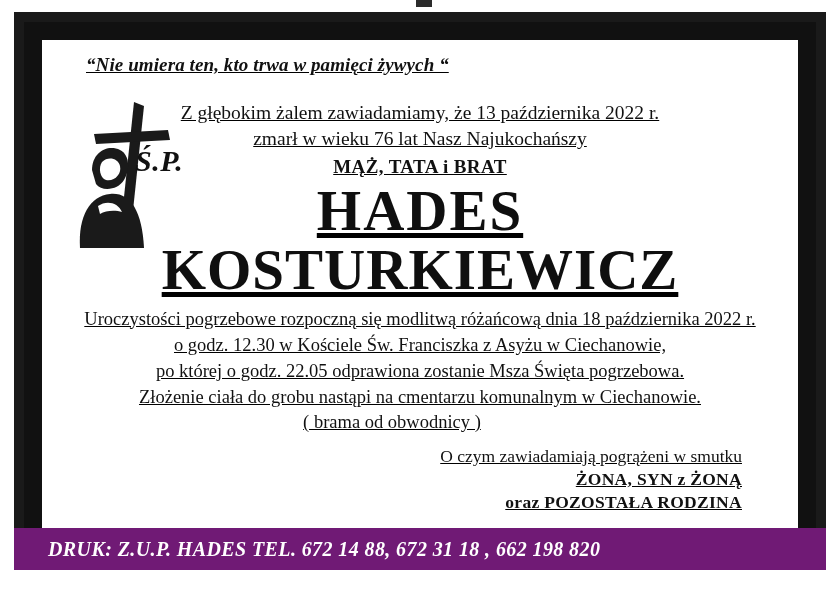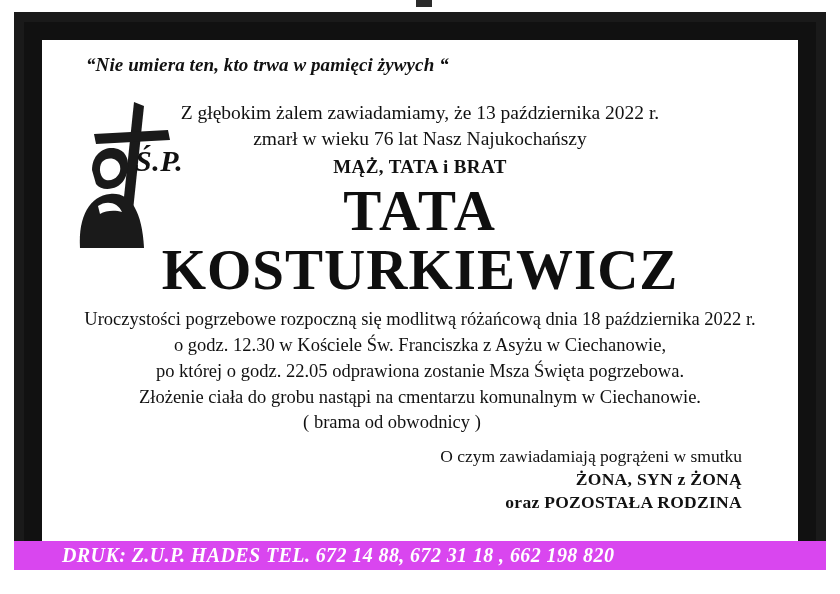--- a/index.html
+++ b/index.html
@@ -32,20 +32,21 @@
   }
   
   .inner {
     position: relative;
     width: 100%;
     height: 100%;
     background: #c4b5fd;
     box-sizing: border-box;
     border: 18px solid #111111;
     padding: 0;
+    text-decoration: underline;
   }
   .content {
     position: relative;
     width: 100%;
     height: 100%;
     box-sizing: border-box;
     padding: 10px 18px 4px 18px;
     background: #ffffff;
   }
   .quote {
@@ -133,27 +134,27 @@
     font-style: italic;
     color: #111;
     letter-spacing: 0.5px;
   }
   
   .printer {
     position: absolute;
     left: 0;
     right: 0;
     bottom: 0;
-    height: 29px;
-    background: #d946ef;
+    height: 42px;
+    background: #701a75;
     color: #ffffff;
     display: flex;
     align-items: center;
     justify-content: flex-start;
-    padding-left: 48px;
+    padding-left: 34px;
     box-sizing: border-box;
     font-size: 20px;
     font-weight: bold;
     font-style: italic;
     letter-spacing: 0.4px;
   }
   .top-nub {
     position: absolute;
     left: 416px;
     top: 0;
@@ -197,21 +198,21 @@
 
         <div class="sp-label">Ś.P.</div>
 
         <div class="announce">
           <div class="l1">Z głębokim żalem zawiadamiamy, że 13 października 2022 r.</div>
           <div class="l2">zmarł w wieku 76 lat Nasz Najukochańszy</div>
           <div class="l3">MĄŻ, TATA i BRAT</div>
         </div>
 
         <div class="name-block">
-          <div class="firstname">TATA</div>
+          <div class="firstname">HADES</div>
           <div class="lastname">KOSTURKIEWICZ</div>
         </div>
 
         <div class="details">
           <div class="line">Uroczystości pogrzebowe rozpoczną się modlitwą różańcową dnia 18 października 2022 r.</div>
           <div class="line">o godz. 12.30 w Kościele Św. Franciszka z Asyżu w Ciechanowie,</div>
           <div class="line">po której o godz. 22.05 odprawiona zostanie Msza Święta pogrzebowa.</div>
           <div class="line">Złożenie ciała do grobu nastąpi na cmentarzu komunalnym w Ciechanowie.</div>
         </div>
 

